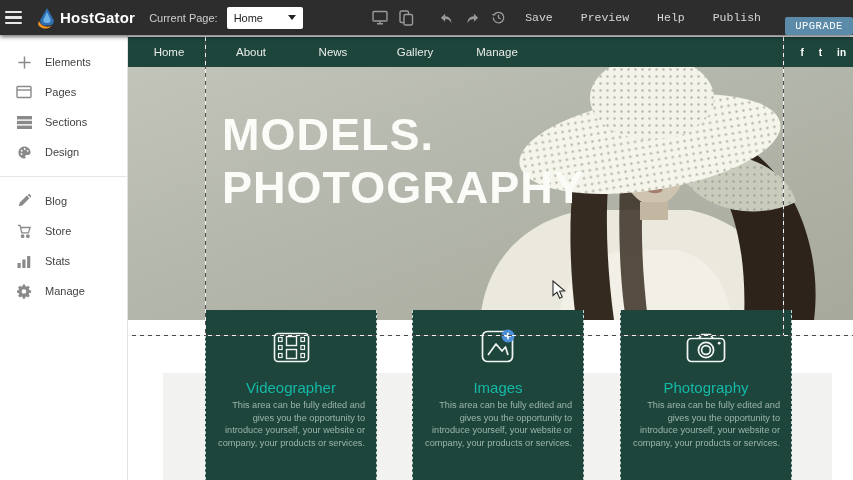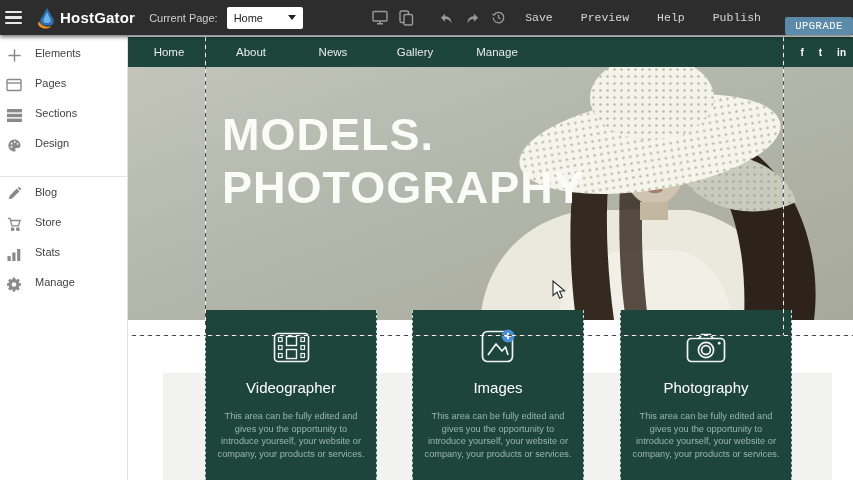--- a/index.html
+++ b/index.html
@@ -28,21 +28,21 @@
   .gap-lg { margin-left:14px; }
   .tb-btn { color:#d6d6d6; font-size:11.5px; padding:0 14px; height:35px; display:flex;
             align-items:center; cursor:pointer; }
   .upgrade { margin-left:10px; width:68px; height:18px; background:#5b8ba8; color:#fff;
              font-size:10.5px; letter-spacing:.5px; display:flex; align-items:center;
              justify-content:center; border-radius:2px; cursor:pointer; margin-right:0; }
 
   
   .sidebar { position:absolute; left:0; top:35px; width:128px; height:445px; background:#fff;
              border-right:1px solid #e2e2e2; z-index:10; padding-top:12px; }
-  .side-item { height:30px; display:flex; align-items:flex-start; gap:13px; padding-left:6px; cursor:pointer; }
+  .side-item { height:30px; display:flex; align-items:center; gap:13px; padding-left:16px; cursor:pointer; }
   .side-icon { width:16px; height:16px; color:#8a8a8a; display:flex; align-items:center; justify-content:center; }
   .side-label { font-size:11px; color:#424242; }
   .side-divider { height:1px; background:#e6e6e6; margin:9px 0; }
 
   
   .preview { position:absolute; left:128px; top:35px; width:725px; height:445px; background:#fff; }
   .site-nav { position:absolute; left:0; top:2px; width:725px; height:30px; background:#1d453c;
               display:flex; align-items:center; z-index:3; }
   .nav-item { width:82px; text-align:center; color:#e9ece9; font-size:11.5px; cursor:pointer; }
   .social { position:absolute; right:7px; top:0; height:30px; display:flex; align-items:center;
@@ -53,22 +53,22 @@
           background:linear-gradient(160deg,#c3c5ba 0%,#b3b6aa 48%,#a6a99b 100%); }
   .hero-heading { position:absolute; left:94px; top:56px; color:#fbfbf8; font-size:45px;
                   line-height:53px; font-weight:bold; letter-spacing:1px; z-index:2; }
 
   .gray-panel { position:absolute; left:35px; top:338px; width:669px; height:107px; background:#f2f3f1; }
 
   .card { position:absolute; top:275px; width:172px; height:205px; background:#1d453c; z-index:5;
           border-left:1px dashed rgba(235,240,237,.85); border-right:1px dashed rgba(235,240,237,.85);
           text-align:center; padding-top:17px; }
   .card-icon { height:40px; display:flex; align-items:center; justify-content:center; position:relative; }
-  .card-title { color:#ffffff; font-size:15px; margin-top:12px; }
-  .card-body { color:#9cb5ab; font-size:9.2px; line-height:12.5px; margin-top:14px; padding:0 11px; }
+  .card-title { color:#14b8a6; font-size:15px; margin-top:12px; }
+  .card-body { color:#9cb5ab; font-size:9.2px; line-height:12.5px; margin-top:3px; padding:0 11px;text-align:right; }
 
   .hline { position:absolute; left:0; top:300px; width:725px; height:1px; z-index:8;
            background:repeating-linear-gradient(90deg,#f2f2f2 0 4px,#4c4c4c 4px 8px); }
   .vguide { position:absolute; top:2px; width:1px; height:298px; z-index:8;
             background:repeating-linear-gradient(180deg,#f2f2f2 0 4px,#4c4c4c 4px 8px); }
   .vguide.g1 { left:77px; } .vguide.g2 { left:655px; }
 
   .cursor { position:absolute; left:424px; top:245px; z-index:30; }
 </style>
 </head>

